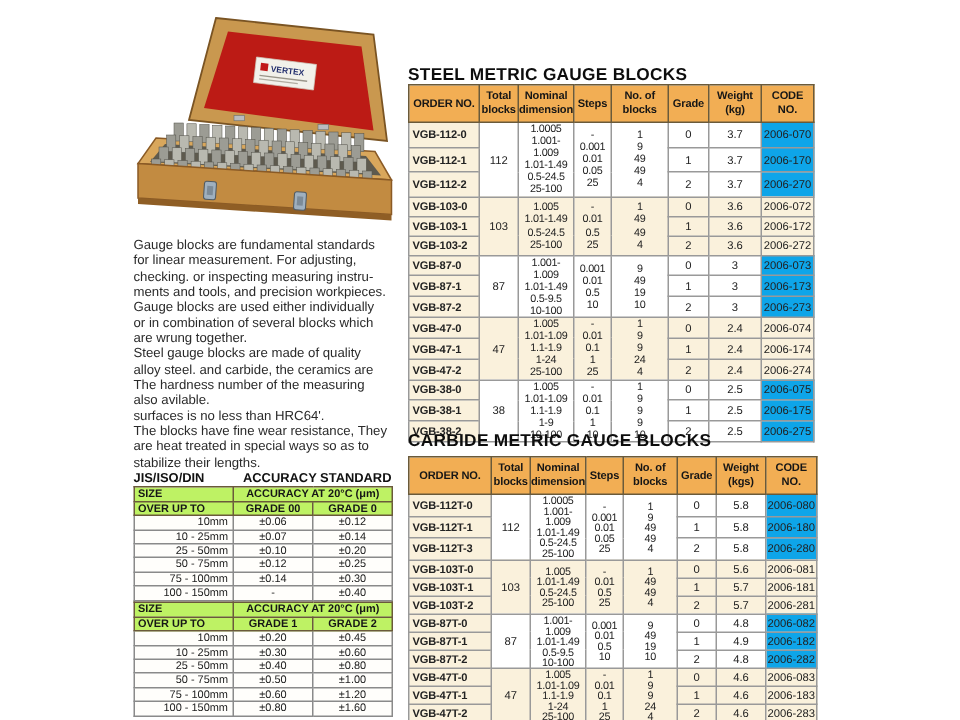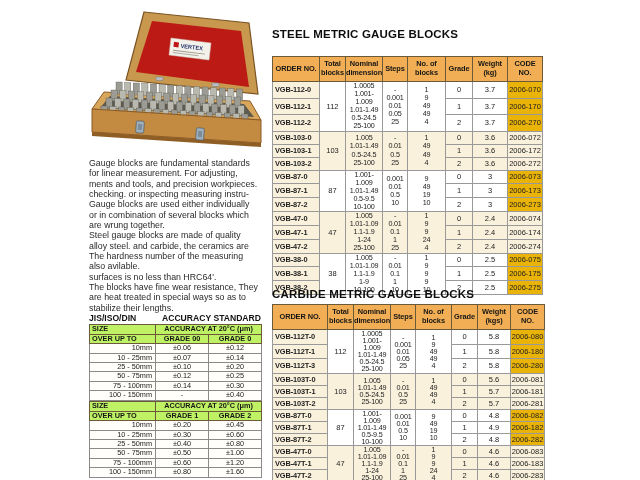--- a/index.html
+++ b/index.html
@@ -20,36 +20,36 @@
   table.acc th{background:#bef264;border:1px solid #6a5a3a;font-weight:bold;
     padding:0 2px;height:8px;line-height:8.6px;color:#161616;}
   table.acc th.size-h{text-align:left;}
   table.acc td{border:1px solid #8a8a8a;height:8px;line-height:8.4px;
     padding:0 3px;background:#fffefb;}
   table.acc td.size{text-align:right;}
   table.acc td.val{text-align:center;}
   
   .tbl-title{position:absolute;left:272px;font-size:11.5px;font-weight:bold;
     letter-spacing:0.2px;color:#0d0d0d;}
-  #steel-title{top:28px;}
+  #steel-title{top:44px;}
   #carbide-title{top:288px;}
   table.gauge{border-collapse:collapse;table-layout:fixed;position:absolute;
     left:272px;border:1px solid #4a4a4a;font-size:7.5px;}
   #steel-table{top:56px;width:270px;}
   #carbide-table{top:304px;width:272px;}
   table.gauge th{background:#F2AE54;border:1px solid #6a5a3a;font-weight:bold;
     font-size:7.4px;line-height:8.6px;letter-spacing:-0.1px;height:24px;
     color:#161616;padding:0;}
   table.gauge td{border:1px solid #999;text-align:center;vertical-align:middle;
     background:#fff;padding:0;color:#222;}
   #steel-table td{height:12px;}
   #carbide-table td{height:11px;}
   table.gauge td.order{background:#FAF1DC;font-weight:bold;text-align:left;
     padding-left:2px;font-size:7.4px;letter-spacing:-0.1px;}
-  table.gauge td.code{background:#eab308;}
+  table.gauge td.code{background:#0ea5e9;}
   table.gauge tr.shade td{background:#FAF1DC;}
   table.gauge td.multi{white-space:pre-line;font-size:7.2px;letter-spacing:-0.2px;margin-left:31px;}
   #steel-table td.multi{line-height:8.1px;}
   #carbide-table td.multi{line-height:7.1px;}
   table.gauge tr.gstart td{border-top:1px solid #5a5a5a;}
 </style>
 </head>
 <body>
 
 <div class="photo-wrap">
@@ -148,22 +148,22 @@
     <g>
       <rect x="112" y="120" width="8" height="12" rx="1.5" fill="#9fb0bf" stroke="#4f5a63" stroke-width="0.7" transform="rotate(4 116 126)"></rect>
       <rect x="114" y="123" width="4" height="6" fill="#7c8b98" transform="rotate(4 116 126)"></rect>
     </g>
   </svg>
 </div>
 
 <div id="description">
     <div>Gauge blocks are fundamental standards</div>
     <div>for linear measurement. For adjusting,</div>
+    <div>checking. or inspecting measuring instru-</div>
     <div>ments and tools, and precision workpieces.</div>
-    <div>checking. or inspecting measuring instru-</div>
     <div>Gauge blocks are used either individually</div>
     <div>or in combination of several blocks which</div>
     <div>are wrung together.</div>
     <div>Steel gauge blocks are made of quality</div>
     <div>alloy steel. and carbide, the ceramics are</div>
     <div>The hardness number of the measuring</div>
     <div>also avilable.</div>
     <div>surfaces is no less than HRC64'.</div>
     <div>The blocks have fine wear resistance, They</div>
     <div>are heat treated in special ways so as to</div>

